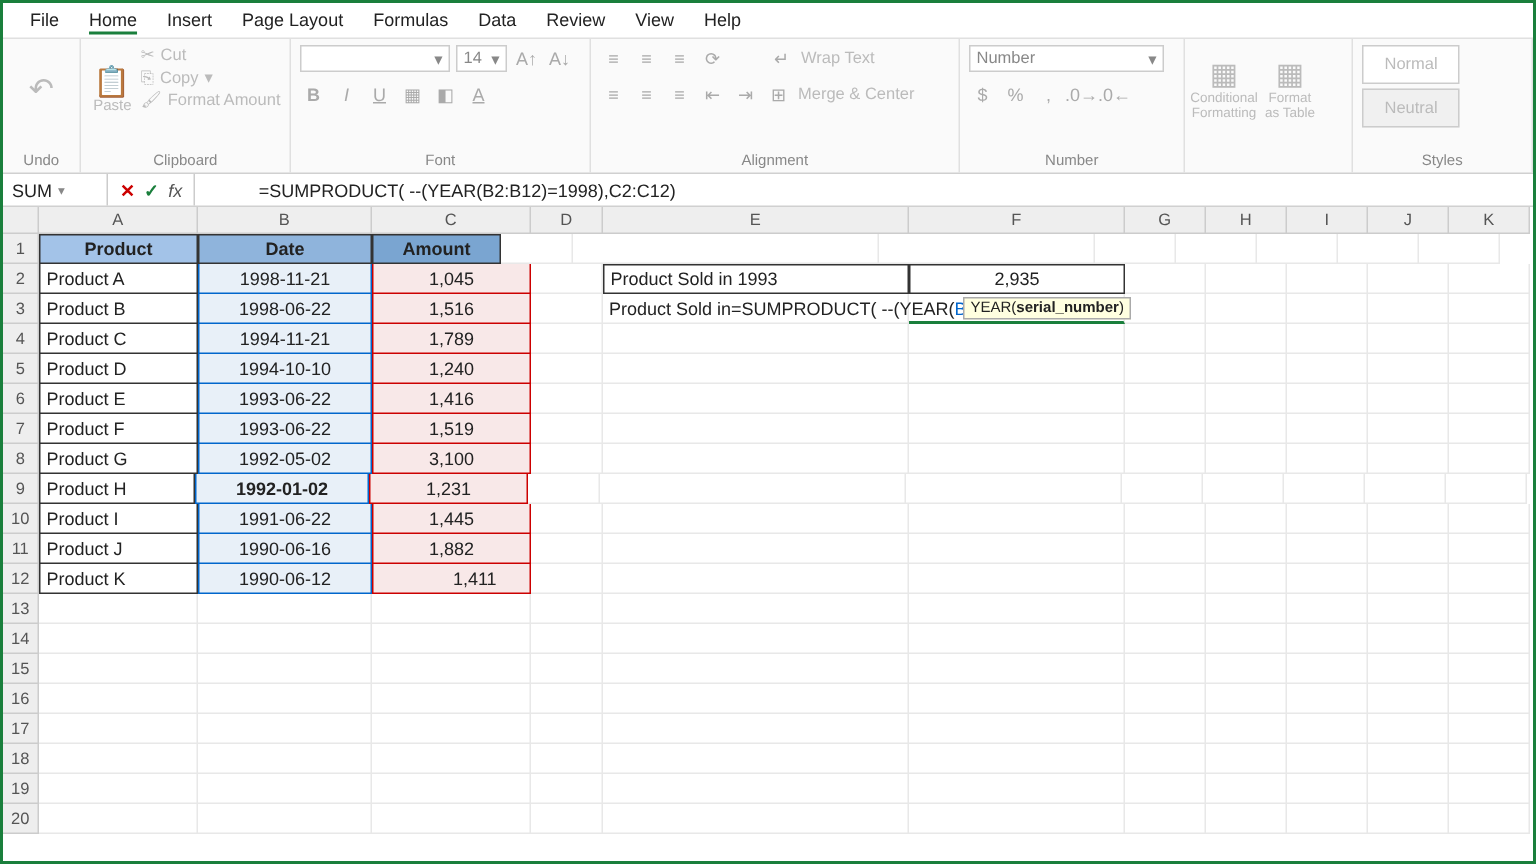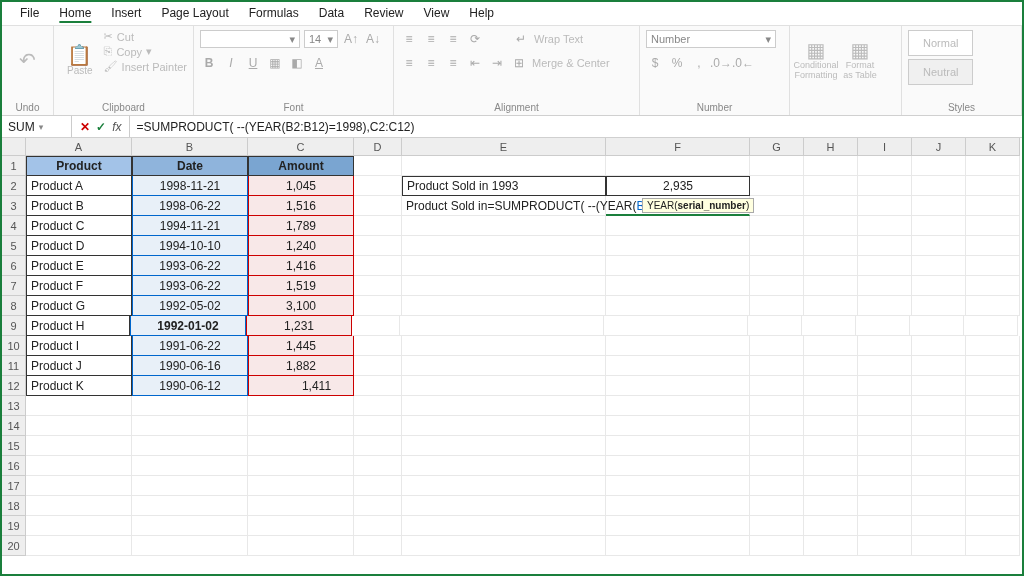--- a/index.html
+++ b/index.html
@@ -21,21 +21,21 @@
 .styles-box { display: flex; gap: 4px; }
 .style-chip { border: 1px solid #ccc; padding: 6px 14px; font-size: 11px; background: #fff; }
 .style-chip.neutral { background: #f0f0f0; }
 .formula-bar { display: flex; align-items: center; height: 22px; border-bottom: 1px solid #d0d0d0; font-size: 12px; }
 .name-box { width: 70px; border-right: 1px solid #ccc; padding-left: 6px; display: flex; align-items: center; height: 100%; }
 .name-box .dd { color: #888; margin-left: 4px; font-size: 9px; }
 .fb-btns { display: flex; align-items: center; gap: 6px; padding: 0 8px; border-right: 1px solid #ccc; height: 100%; }
 .fb-btns .x { color: #c00; font-weight: bold; }
 .fb-btns .chk { color: #1a7f3c; font-weight: bold; }
 .fb-btns .fx { font-style: italic; color: #555; }
-.formula-input { flex: 1; padding-left: 6px; }
+.formula-input { flex: 1; padding-left: 6px; margin-left: 36px; }
 .grid-wrap { position: relative; display: flex; height: calc(576px - 24px - 90px - 22px - 4px); }
 .col-headers { position: absolute; top: 0; left: 24px; height: 18px; display: flex; }
 .row-headers { position: absolute; top: 18px; left: 0; width: 24px; display: flex; flex-direction: column; }
 .select-all { position: absolute; top: 0; left: 0; width: 24px; height: 18px; background: #eee; border-right: 1px solid #ccc; border-bottom: 1px solid #ccc; }
 .ch, .rh { background: #eee; border-right: 1px solid #ccc; border-bottom: 1px solid #ccc; display: flex; align-items: center; justify-content: center; font-size: 11px; color: #555; }
 .ch { height: 18px; }
 .rh { width: 24px; height: 20px; }
 .cells { position: absolute; top: 18px; left: 24px; }
 .cell-row { display: flex; height: 20px; }
 .cell { border-right: 1px solid #e8e8e8; border-bottom: 1px solid #e8e8e8; padding: 1px 4px; font-size: 12px; display: flex; align-items: center; overflow: hidden; white-space: nowrap; background: #fff; }
@@ -96,21 +96,21 @@
             <span>✂</span>
             <span>Cut</span>
           </div>
         <div>
             <span>⎘</span>
             <span>Copy</span>
             <span>▾</span>
           </div>
         <div>
             <span>🖌</span>
-            <span>Insert Painter</span>
+            <span>Format Amount</span>
           </div>
       </div>
     </div>
     <div class="label">Clipboard</div>
   </div>
   <div class="ribbon-group" style="width:200px">
     <div class="content" style="flex-direction:column;gap:6px">
       <div class="font-row">
         <div class="font-sel" style="width:100px">
             <span></span>
@@ -246,21 +246,21 @@
       <div class="rh">16</div>
       <div class="rh">17</div>
       <div class="rh">18</div>
       <div class="rh">19</div>
       <div class="rh">20</div>
     </div>
   <div class="cells" id="cells">
       <div class="cell-row">
         <div class="cell colA hdr-cell hA" style="width: 106px;">Product</div>
         <div class="cell colB hdr-cell hB" style="width: 116px;">Date</div>
-        <div class="cell colC hdr-cell hC" style="width: 106px;">Amount</div>
+        <div class="cell colC hdr-cell hC" style="width: 86px;">Amount</div>
         <div class="cell colD" style="width: 48px;"></div>
         <div class="cell colE" style="width: 204px;"></div>
         <div class="cell colF" style="width: 144px;"></div>
         <div class="cell colG" style="width: 54px;"></div>
         <div class="cell colH" style="width: 54px;"></div>
         <div class="cell colI" style="width: 54px;"></div>
         <div class="cell colJ" style="width: 54px;"></div>
         <div class="cell colK" style="width: 54px;"></div>
       </div>
       <div class="cell-row">

